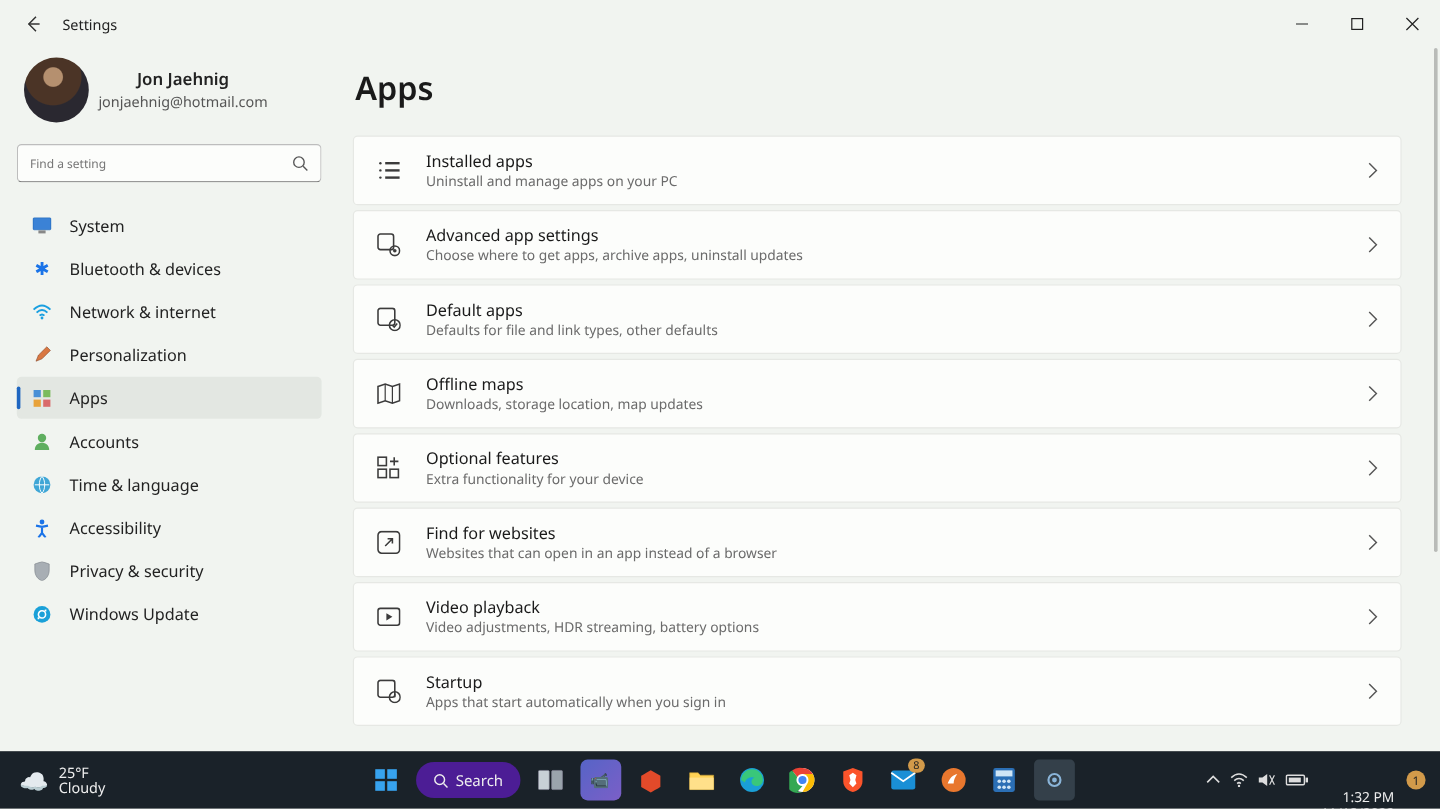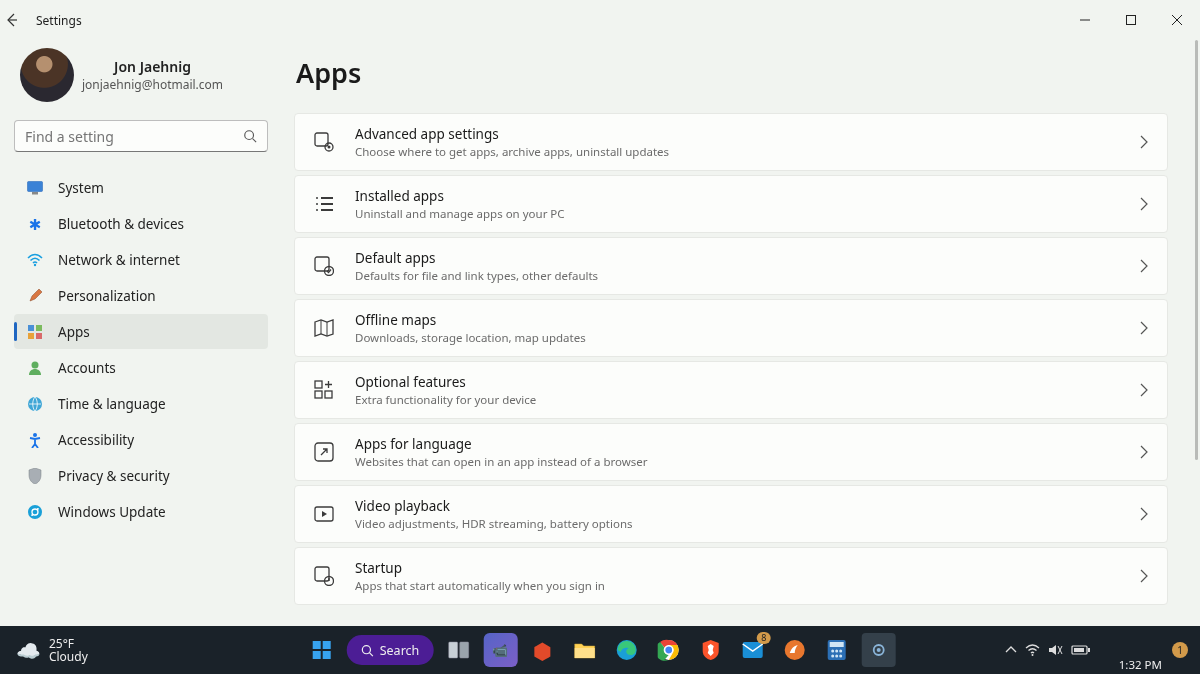--- a/index.html
+++ b/index.html
@@ -1,31 +1,31 @@
 <!DOCTYPE html>
 <html><head>
 <meta charset="utf-8">
 <style>
   * { margin:0; padding:0; box-sizing:border-box; font-family: "Segoe UI", system-ui, sans-serif; }
   body { width:1200px; height:674px; background:#f1f4f0; overflow:hidden; position:relative; }
   
-  .titlebar { display:flex; align-items:center; height:40px; padding-left:2px; }
+  .titlebar { display:flex; align-items:center; height:40px; padding-left:18px; }
   .back-btn { width:20px; height:20px; display:flex; align-items:center; justify-content:center; color:#333; }
   .title-txt { margin-left:14px; font-size:12px; color:#222; }
   .win-controls { margin-left:auto; display:flex; }
   .win-btn { width:46px; height:40px; display:flex; align-items:center; justify-content:center; color:#222; }
   
   .layout { display:flex; height:586px; }
   .sidebar { width:282px; padding-left:14px; padding-right:14px; }
   .profile { display:flex; align-items:center; gap:8px; margin:8px 0 18px 6px;text-align:center; }
   .avatar { width:54px; height:54px; border-radius:50%; background:radial-gradient(circle at 45% 30%, #b5906f 0 16%, #4b3426 18% 48%, #2a2830 50% 100%); }
   .profile-txt .name { font-size:14px; font-weight:600; color:#222; }
   .profile-txt .email { font-size:12px; color:#555; }
   .search { display:flex; align-items:center; height:32px; border:1px solid #bdbdbd; border-bottom:1.5px solid #777; border-radius:4px; background:#fcfdfb; padding:0 10px; margin-bottom:18px; }
-  .search input { flex:1; border:none; background:transparent; outline:none; font-size:14px; color:#444; }
+  .search input { flex:1; border:none; background:transparent; outline:none; font-size:10px; color:#444; }
   .search .s-icon { color:#555; }
   .nav { list-style:none; }
   .nav li { display:flex; align-items:center; gap:14px; height:35px; padding-left:12px; border-radius:4px; margin:1px 0; font-size:13.5px; color:#222; position:relative; }
   .nav li.active { background:#e3e7e2; }
   .nav li.active::before { content:""; position:absolute; left:0; top:8px; bottom:8px; width:3px; background:#1f66c1; border-radius:2px; }
   .nav .ico { width:18px; height:18px; display:flex; align-items:center; justify-content:center; font-size:15px; }
   
   .main { flex:1; padding:12px 32px 0 12px; position:relative; }
   .page-title { font-size:27px; font-weight:600; color:#1a1a1a; margin:2px 0 22px 2px; }
   .cards { display:flex; flex-direction:column; gap:4px; }
@@ -189,39 +189,20 @@
         </li>
     </ul>
   </div>
 
   <div class="main">
     <h1 class="page-title">Apps</h1>
     <div class="cards">
 
       <div class="card">
         <div class="c-icon">
-            <svg width="20" height="20">
-              <rect x="1" y="1" width="13" height="13" rx="2" fill="none" stroke="currentColor" stroke-width="1.3"></rect>
-              <circle cx="15" cy="15" r="4" fill="none" stroke="currentColor" stroke-width="1.3"></circle>
-              <circle cx="15" cy="15" r="1.5" fill="currentColor"></circle>
-            </svg>
-          </div>
-        <div class="c-text">
-            <div class="c-title">Advanced app settings</div>
-            <div class="c-sub">Choose where to get apps, archive apps, uninstall updates</div>
-          </div>
-        <div class="chev">
-            <svg width="10" height="14">
-              <path d="M2 1l6 6-6 6" fill="none" stroke="currentColor" stroke-width="1.2"></path>
-            </svg>
-          </div>
-      </div>
-
-      <div class="card">
-        <div class="c-icon">
             <svg width="20" height="18">
               <circle cx="3" cy="3" r="1" fill="currentColor"></circle>
               <rect x="7" y="2" width="12" height="2" fill="currentColor"></rect>
               <circle cx="3" cy="9" r="1" fill="currentColor"></circle>
               <rect x="7" y="8" width="12" height="2" fill="currentColor"></rect>
               <circle cx="3" cy="15" r="1" fill="currentColor"></circle>
               <rect x="7" y="14" width="12" height="2" fill="currentColor"></rect>
             </svg>
           </div>
         <div class="c-text">
@@ -231,20 +212,39 @@
         <div class="chev">
             <svg width="10" height="14">
               <path d="M2 1l6 6-6 6" fill="none" stroke="currentColor" stroke-width="1.2"></path>
             </svg>
           </div>
       </div>
 
       <div class="card">
         <div class="c-icon">
             <svg width="20" height="20">
+              <rect x="1" y="1" width="13" height="13" rx="2" fill="none" stroke="currentColor" stroke-width="1.3"></rect>
+              <circle cx="15" cy="15" r="4" fill="none" stroke="currentColor" stroke-width="1.3"></circle>
+              <circle cx="15" cy="15" r="1.5" fill="currentColor"></circle>
+            </svg>
+          </div>
+        <div class="c-text">
+            <div class="c-title">Advanced app settings</div>
+            <div class="c-sub">Choose where to get apps, archive apps, uninstall updates</div>
+          </div>
+        <div class="chev">
+            <svg width="10" height="14">
+              <path d="M2 1l6 6-6 6" fill="none" stroke="currentColor" stroke-width="1.2"></path>
+            </svg>
+          </div>
+      </div>
+
+      <div class="card">
+        <div class="c-icon">
+            <svg width="20" height="20">
               <rect x="1" y="1" width="14" height="14" rx="2" fill="none" stroke="currentColor" stroke-width="1.3"></rect>
               <circle cx="15" cy="15" r="4.5" fill="none" stroke="currentColor" stroke-width="1.3"></circle>
               <path d="M13 15l1.5 1.5L17 13.5" fill="none" stroke="currentColor" stroke-width="1.3"></path>
             </svg>
           </div>
         <div class="c-text">
             <div class="c-title">Default apps</div>
             <div class="c-sub">Defaults for file and link types, other defaults</div>
           </div>
         <div class="chev">
@@ -293,21 +293,21 @@
       </div>
 
       <div class="card">
         <div class="c-icon">
             <svg width="20" height="20">
               <rect x="1" y="1" width="18" height="18" rx="3" fill="none" stroke="currentColor" stroke-width="1.3"></rect>
               <path d="M7 13l6-6M9 7h4v4" fill="none" stroke="currentColor" stroke-width="1.3"></path>
             </svg>
           </div>
         <div class="c-text">
-            <div class="c-title">Apps for language</div>
+            <div class="c-title">Find for websites</div>
             <div class="c-sub">Websites that can open in an app instead of a browser</div>
           </div>
         <div class="chev">
             <svg width="10" height="14">
               <path d="M2 1l6 6-6 6" fill="none" stroke="currentColor" stroke-width="1.2"></path>
             </svg>
           </div>
       </div>
 
       <div class="card">

